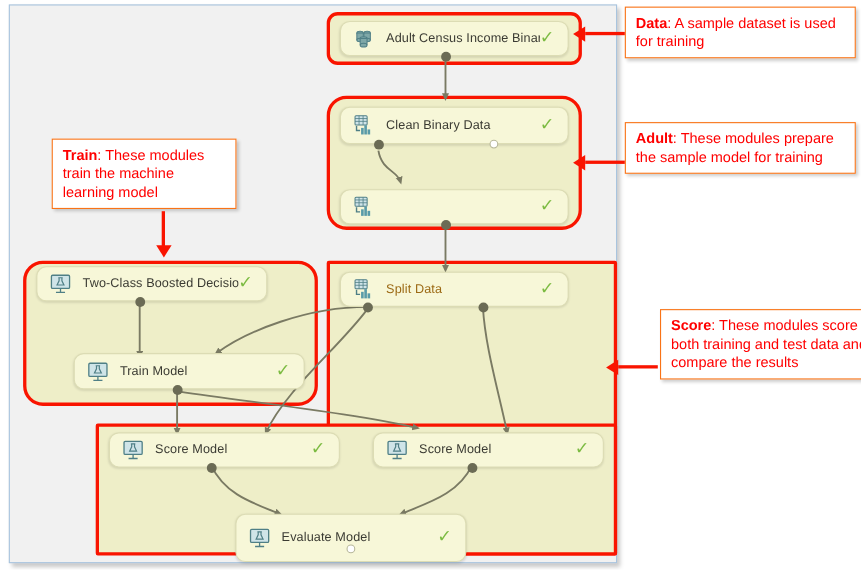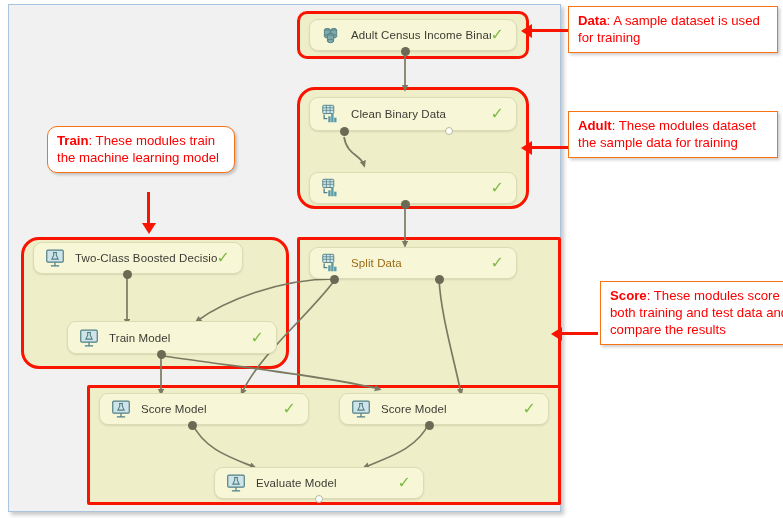--- a/index.html
+++ b/index.html
@@ -219,21 +219,21 @@
         <rect x="3" y="3.5" width="18" height="13" rx="1.2" fill="#cfe4e8"></rect>
         <path d="M12 16.5 V20 M7.5 20.5 H16.5"></path>
         <path d="M9.8 6 H14.2 M10.6 6 V9 L8.6 13.2 H15.4 L13.4 9 V6" stroke-width="1.2"></path>
       </g>
     </svg>
     <span class="lbl">Score Model</span>
     <span class="chk">✓</span>
   </div>
   <div class="port" style="left:416px;top:416px;"></div>
 
-  <div class="module" style="left:205px;top:462px;width:210px;height:32px;">
+  <div class="module" style="left:205px;top:462px;width:210px;height:44px;">
     <svg class="ic" viewBox="0 0 24 24">
       <g stroke="#4f7f86" stroke-width="1.3" fill="none">
         <rect x="3" y="3.5" width="18" height="13" rx="1.2" fill="#cfe4e8"></rect>
         <path d="M12 16.5 V20 M7.5 20.5 H16.5"></path>
         <path d="M9.8 6 H14.2 M10.6 6 V9 L8.6 13.2 H15.4 L13.4 9 V6" stroke-width="1.2"></path>
       </g>
     </svg>
     <span class="lbl">Evaluate Model</span>
     <span class="chk">✓</span>
   </div>
@@ -241,26 +241,26 @@
 
 </div>
 
 <div class="note" style="left:568px;top:6px;width:210px;">
   <b>Data</b><span>: A sample dataset is used for training</span>
 </div>
 <div class="arrow arrow-h" style="left:532px;top:29px;width:36px;"></div>
 <div class="ahead left" style="left:521px;top:23.5px;"></div>
 
 <div class="note" style="left:568px;top:111px;width:210px;">
-  <b>Adult</b><span>: These modules dataset the sample data for training</span>
+  <b>Adult</b><span>: These modules prepare the sample model for training</span>
 </div>
 <div class="arrow arrow-h" style="left:532px;top:146px;width:36px;"></div>
 <div class="ahead left" style="left:521px;top:140.5px;"></div>
 
-<div class="note" style="left:47px;top:126px;width:188px;border-radius:10px;">
+<div class="note" style="left:47px;top:126px;width:168px;">
   <b>Train</b><span>: These modules train the machine learning model</span>
 </div>
 <div class="arrow arrow-v" style="left:147px;top:192px;height:32px;"></div>
 <div class="ahead down" style="left:141.5px;top:223px;"></div>
 
 <div class="note" style="left:600px;top:281px;width:210px;">
   <b>Score</b><span>: These modules score both training and test data and compare the results</span>
 </div>
 <div class="arrow arrow-h" style="left:562px;top:332px;width:36px;"></div>
 <div class="ahead left" style="left:551px;top:326.5px;"></div>

